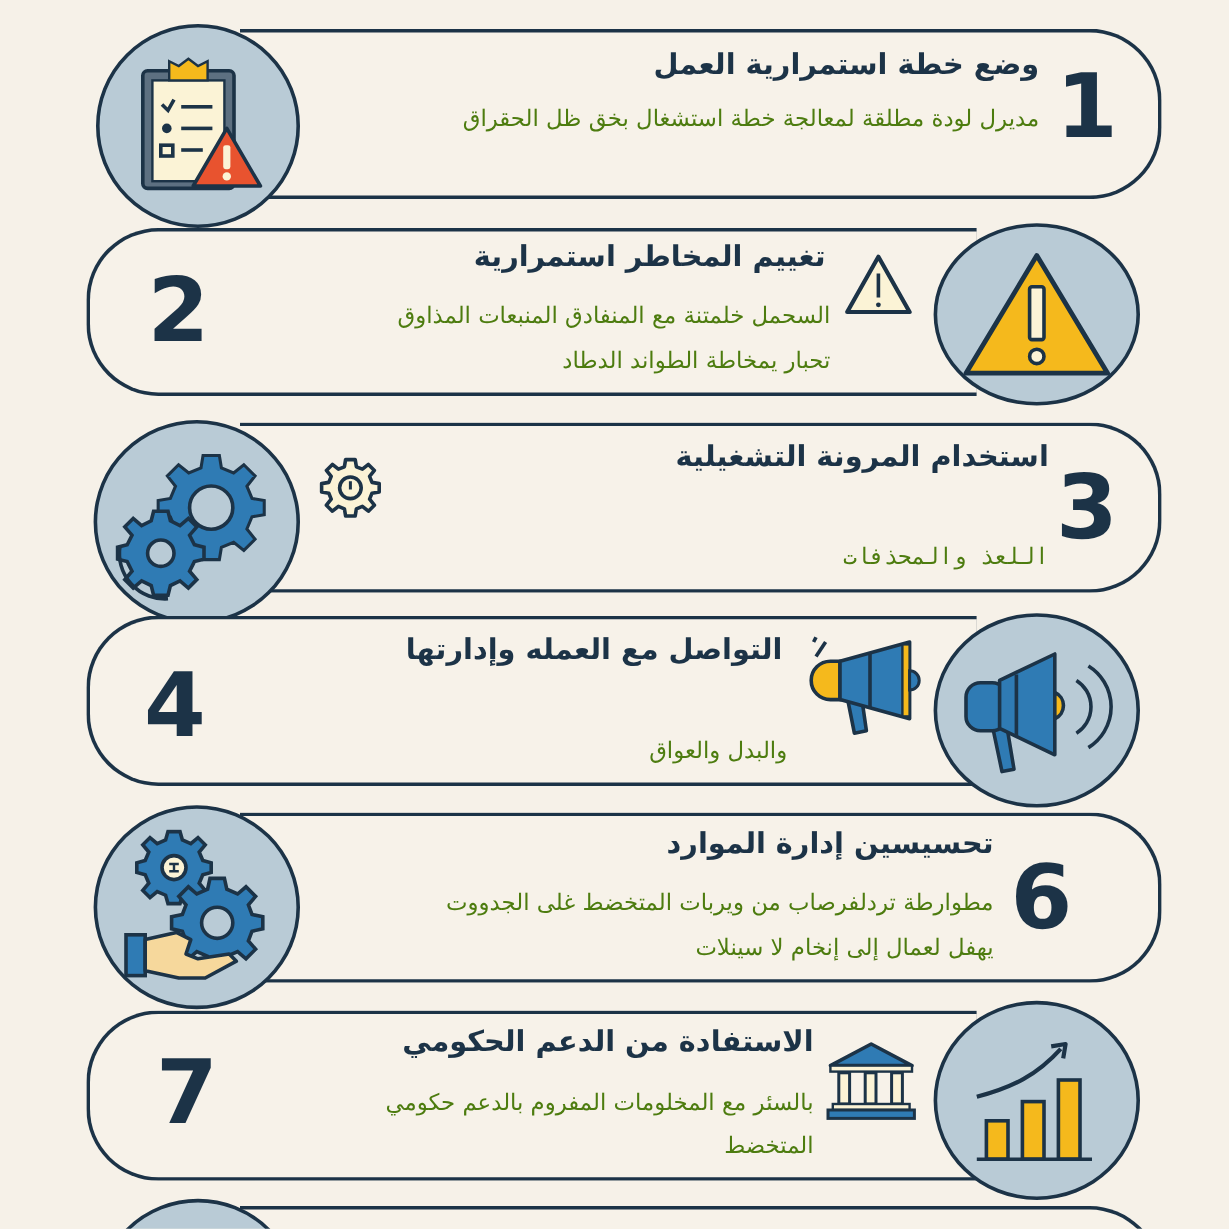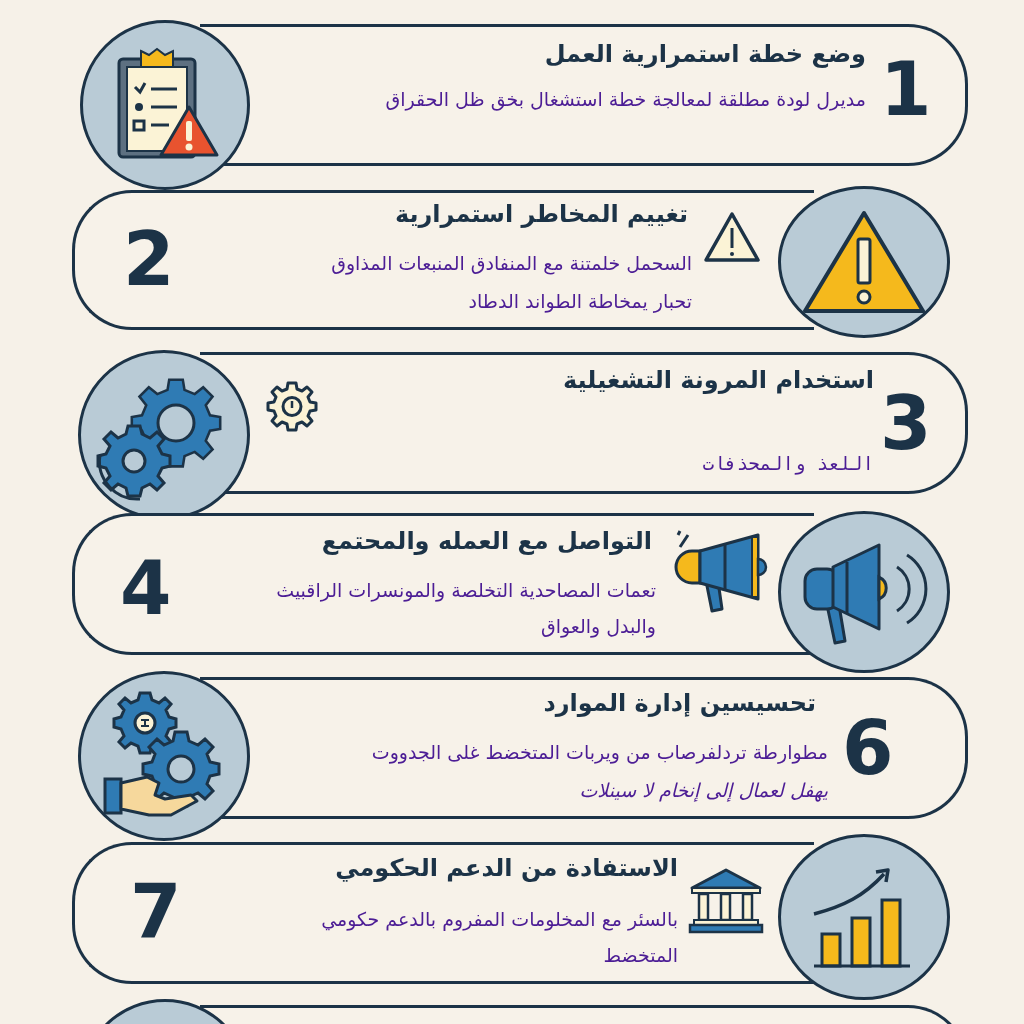--- a/index.html
+++ b/index.html
@@ -44,21 +44,21 @@
     font-size:24px;
     color:#1c3347;
     white-space:nowrap;
   }
   .desc {
     position:absolute;
     direction:rtl;
     text-align:right;
     font-size:19px;
     line-height:38px;
-    color:#4c1d95;
+    color:#4d7c0f;
     white-space:nowrap;
   }
   .small-icon { position:absolute; }
 </style>
 </head>
 <body>
 
 <div class="row" style="top:0;height:180px;">
   <div class="card right-round" style="left:200px;top:24px;width:768px;height:142px;"></div>
   <div class="circle" style="left:80px;top:20px;width:170px;height:170px;">
@@ -146,22 +146,21 @@
     <path d="M10 22 L18 10" stroke="#1c3347" stroke-width="3" fill="none"></path>
     <line x1="8" y1="10" x2="10" y2="6" stroke="#1c3347" stroke-width="3"></line>
     <path d="M36 56 L48 56 L52 84 L42 86 Z" fill="#2f7bb4" stroke="#1c3347" stroke-width="3" stroke-linejoin="round"></path>
     <path d="M22 26 L30 26 L30 58 L22 58 A16 16 0 0 1 22 26 Z" fill="#f5b91c" stroke="#1c3347" stroke-width="3"></path>
     <path d="M30 26 L88 10 L88 74 L30 58 Z" fill="#2f7bb4" stroke="#1c3347" stroke-width="3" stroke-linejoin="round"></path>
     <line x1="55" y1="20" x2="55" y2="65" stroke="#1c3347" stroke-width="3"></line>
     <rect x="82" y="12" width="6" height="60" fill="#f5b91c" stroke="#1c3347" stroke-width="2"></rect>
     <path d="M88 34 A8 8 0 0 1 88 50 Z" fill="#2f7bb4" stroke="#1c3347" stroke-width="2.5"></path>
   </svg>
   <div class="num" style="left:120px;top:46px;">4</div>
-  <div class="title" style="right:372px;top:22px;">التواصل مع العمله والمحتمع</div>
-  <div class="desc" style="right:368px;top:66px;">تعمات المصاحدية التخلصة والمونسرات الراقبيث</div>
+  <div class="title" style="right:372px;top:22px;">التواصل مع العمله وإدارتها</div>
   <div class="desc" style="right:368px;top:102px;">والبدل والعواق</div>
 </div>
 
 <div class="row" style="top:665px;height:170px;">
   <div class="card right-round" style="left:200px;top:12px;width:768px;height:142px;"></div>
   <div class="circle" style="left:78px;top:6px;width:172px;height:170px;">
     <svg width="130" height="130" viewBox="0 0 130 130">
       <g transform="translate(46,32)">
         <path d="M-5 -26 L5 -26 L7 -19 L14 -16 L20 -21 L26 -15 L21 -9 L24 -2 L31 0 L31 8 L24 10 L21 17 L26 23 L20 29 L14 24 L7 27 L5 34 L-5 34 L-7 27 L-14 24 L-20 29 L-26 23 L-21 17 L-24 10 L-31 8 L-31 0 L-24 -2 L-21 -9 L-26 -15 L-20 -21 L-14 -16 L-7 -19 Z" transform="translate(0,-4)" fill="#2f7bb4" stroke="#1c3347" stroke-width="3"></path>
         <circle cx="0" cy="0" r="10" fill="#fbf3d6" stroke="#1c3347" stroke-width="3"></circle>
@@ -171,23 +170,23 @@
       </g>
       <g transform="translate(82,78)">
         <path d="M-6 -32 L6 -32 L8 -23 L17 -19 L24 -25 L32 -17 L26 -10 L29 -2 L38 0 L38 10 L29 12 L26 20 L32 27 L24 35 L17 29 L8 33 L6 42 L-6 42 L-8 33 L-17 29 L-24 35 L-32 27 L-26 20 L-29 12 L-38 10 L-38 0 L-29 -2 L-26 -10 L-32 -17 L-24 -25 L-17 -19 L-8 -23 Z" transform="translate(0,-5)" fill="#2f7bb4" stroke="#1c3347" stroke-width="3"></path>
         <circle cx="0" cy="0" r="13" fill="#b9cbd6" stroke="#1c3347" stroke-width="3"></circle>
       </g>
       <rect x="6" y="88" width="16" height="34" fill="#2f7bb4" stroke="#1c3347" stroke-width="3"></rect>
       <path d="M22 92 L48 86 L60 92 L56 104 L66 108 L92 104 L98 110 L72 124 L50 124 L22 118 Z" fill="#f6d89c" stroke="#1c3347" stroke-width="3" stroke-linejoin="round"></path>
     </svg>
   </div>
   <div class="num" style="left:842px;top:46px;">6</div>
-  <div class="title" style="right:208px;top:24px;text-align:right;">تحسيسين إدارة الموارد</div>
+  <div class="title" style="right:196px;top:24px;text-align:right;">تحسيسين إدارة الموارد</div>
   <div class="desc" style="right:196px;top:68px;">مطوارطة تردلفرصاب من ويربات المتخضط غلى الجدووت</div>
-  <div class="desc" style="right:196px;top:106px;font-style:italic;">يهفل لعمال إلى إنخام لا سينلات</div>
+  <div class="desc" style="right:196px;top:106px;">يهفل لعمال إلى إنخام لا سينلات</div>
 </div>
 
 <div class="row" style="top:830px;height:170px;">
   <div class="card left-round" style="left:72px;top:12px;width:742px;height:142px;"></div>
   <div class="circle" style="left:778px;top:4px;width:172px;height:166px;">
     <svg width="120" height="110" viewBox="0 0 120 110">
       <path d="M10 52 C40 44 60 34 80 12" fill="none" stroke="#1c3347" stroke-width="3.5"></path>
       <path d="M72 10 L84 8 L82 20" fill="none" stroke="#1c3347" stroke-width="3.5" stroke-linejoin="round"></path>
       <rect x="18" y="72" width="18" height="32" fill="#f5b91c" stroke="#1c3347" stroke-width="3"></rect>
       <rect x="48" y="56" width="18" height="48" fill="#f5b91c" stroke="#1c3347" stroke-width="3"></rect>

